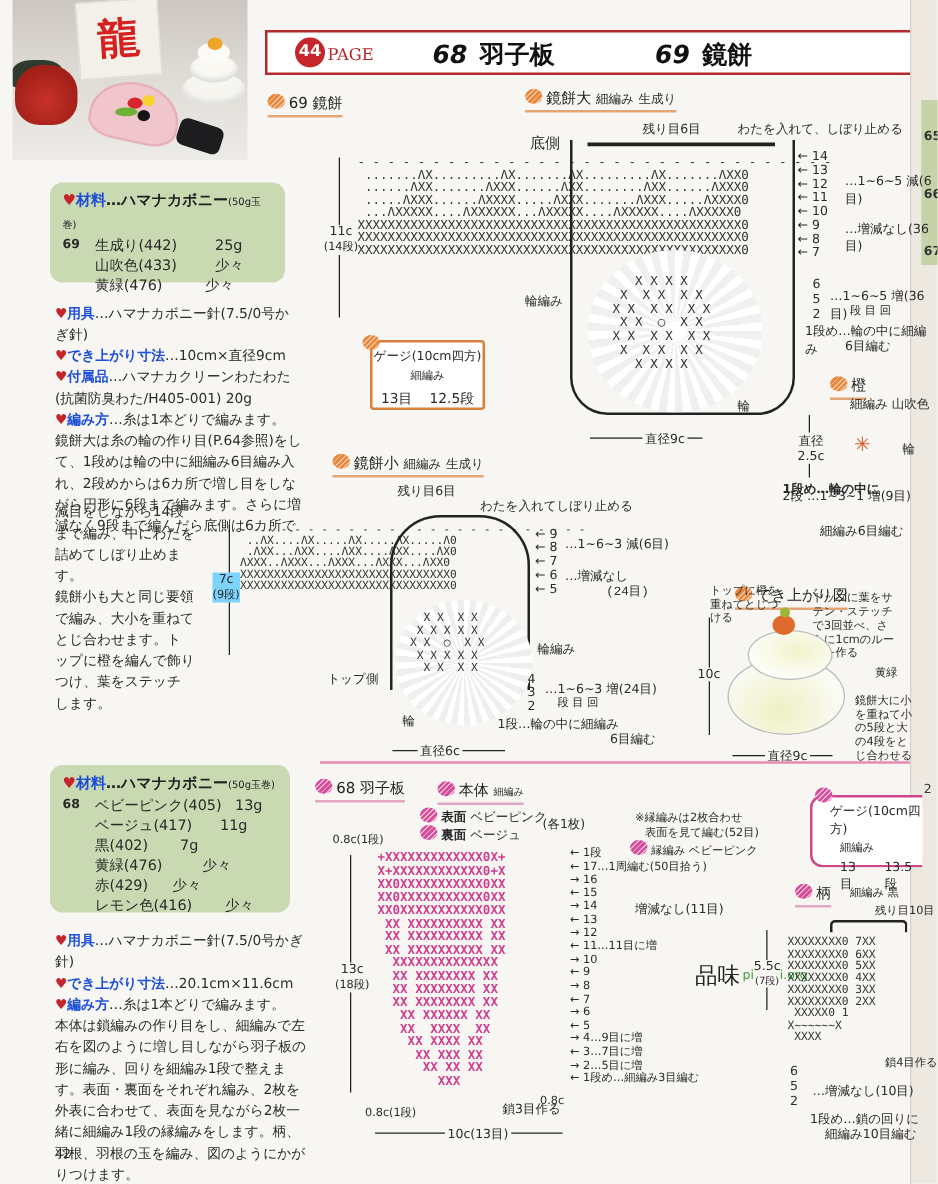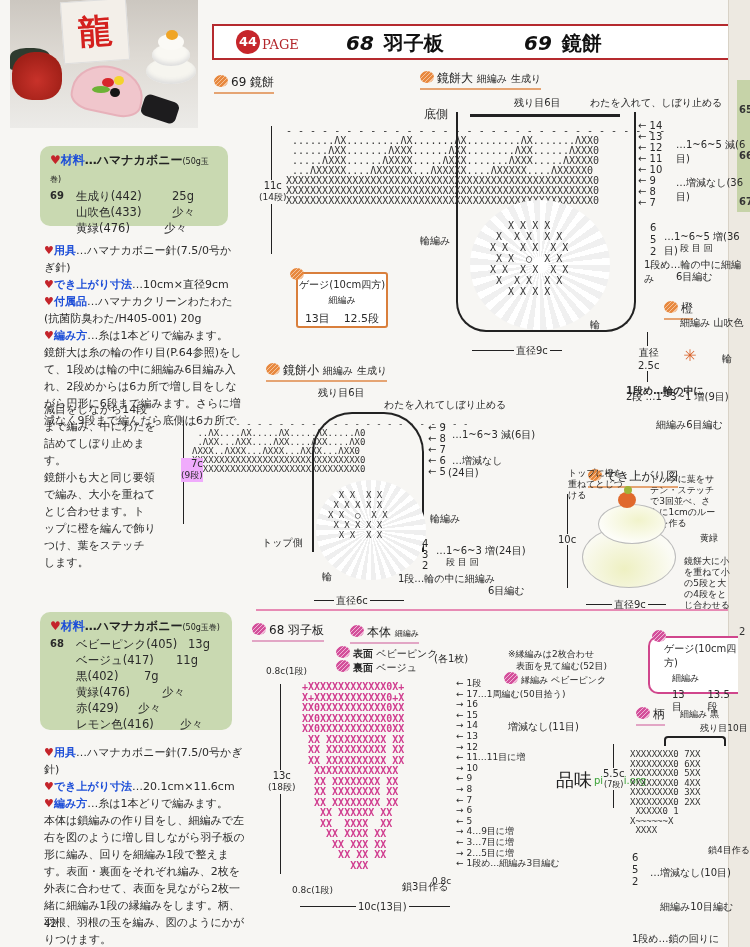--- a/index.html
+++ b/index.html
@@ -240,41 +240,41 @@
 <div class="abs" style="left:312px;top:412px;width:112px;height:140px;border:2px solid #222;border-bottom:none;border-radius:40px 40px 0 0;"></div>
 <div class="abs hand" style="left:428px;top:422px;line-height:11px;">
   <div>← <span>9</span></div>
   <div>← <span>8</span></div>
   <div>← <span>7</span></div>
   <div>← <span>6</span></div>
   <div>← <span>5</span></div>
 </div>
 <div class="abs hand" style="left:452px;top:428px;">…1~6~3 減(6目)</div>
 <div class="abs hand" style="left:452px;top:454px;">…増減なし</div>
-<div class="abs hand" style="left:448px;top:466px;">(24目)</div>
+<div class="abs hand" style="left:485px;top:466px;font-family:Liberation Mono, monospace;">(24目)</div>
 <div class="abs" style="left:316px;top:480px;width:110px;height:100px;border-radius:50%;background:repeating-conic-gradient(#fff 0 6deg,#efefef 6deg 12deg);"></div>
 <div class="abs grid" style="left:328px;top:490px;font-size:9px;line-height:10px;">  X X  X X
  X X X X X
 X X  ◯  X X
  X X X X X
   X X  X X</div>
 <div class="abs hand" style="left:430px;top:512px;">輪編み</div>
 <div class="abs hand" style="left:262px;top:536px;">トップ側</div>
 <div class="abs hand" style="left:422px;top:538px;line-height:11px;">
     <div>4</div>
     <div>3</div>
     <div>2</div>
   </div>
 <div class="abs hand" style="left:436px;top:544px;">…1~6~3 増(24目)</div>
 <div class="abs hand" style="left:446px;top:556px;font-size:9px;">段 目 回</div>
 <div class="abs hand" style="left:322px;top:570px;">輪</div>
 <div class="abs hand" style="left:398px;top:572px;">1段…輪の中に細編み</div>
 <div class="abs hand" style="left:488px;top:584px;">6目編む</div>
 <div class="abs vline" style="left:183px;top:420px;height:104px;"></div>
-<div class="abs hand" style="left:181px;top:458px;text-align:right;background:#f0abfc;">
+<div class="abs hand" style="left:170px;top:458px;text-align:center;background:#7dd3fc;">
     <div>7c</div>
     <div style="font-size:9px">(9段)</div>
   </div>
 <div class="abs hline" style="left:314px;top:600px;width:90px;"></div>
 <div class="abs hand" style="left:334px;top:594px;background:#f7f6f3;padding:0 2px;">直径6c</div>
 
 <div class="abs sec-label" style="left:664px;top:300px;"><span class="yarn"></span><span>橙</span></div>
 <div class="abs hand" style="left:680px;top:316px;"><span>細編み</span> <span>山吹色</span></div>
 <div class="abs vline" style="left:647px;top:332px;height:50px;"></div>
 <div class="abs hand" style="left:638px;top:346px;background:#f7f6f3;text-align:center;">
@@ -399,14 +399,14 @@
     <div>5.5c</div>
     <div style="font-size:8px">(7段)</div>
   </div>
 <div class="abs hand" style="left:708px;top:844px;font-size:9px;">鎖4目作る</div>
 <div class="abs hand" style="left:632px;top:852px;line-height:12px;">
     <div>6</div>
     <div>5</div>
     <div>2</div>
   </div>
 <div class="abs hand" style="left:650px;top:866px;">…増減なし(10目)</div>
-<div class="abs hand" style="left:632px;top:888px;margin-top:44px;">1段め…鎖の回りに</div>
+<div class="abs hand" style="left:648px;top:888px;">1段め…鎖の回りに</div>
 <div class="abs hand" style="left:660px;top:900px;">細編み10目編む</div>
 
 </body></html>

